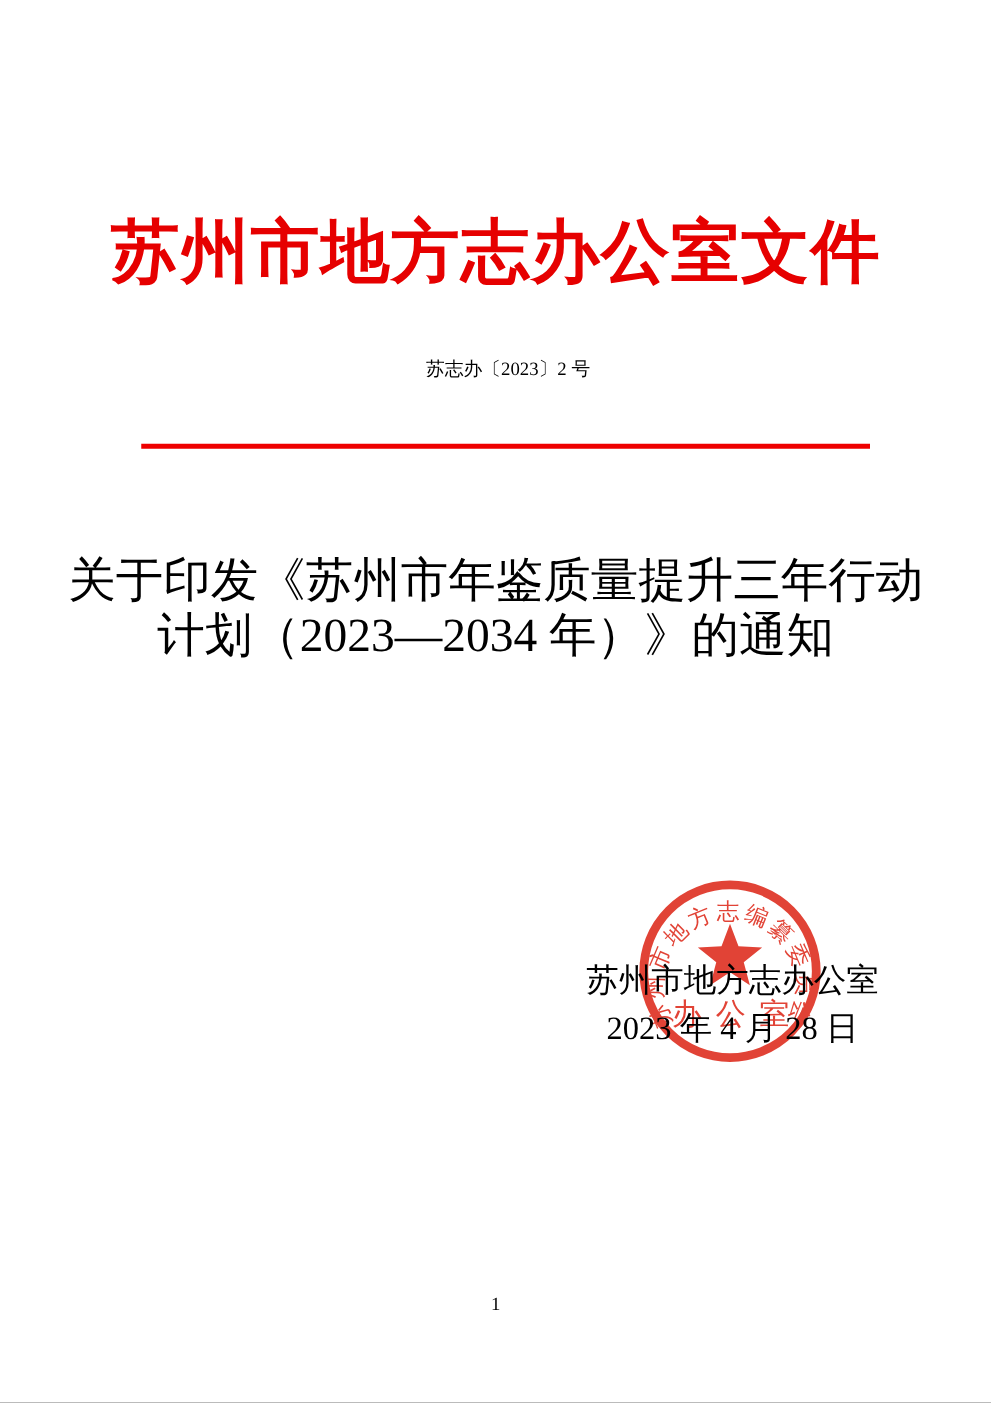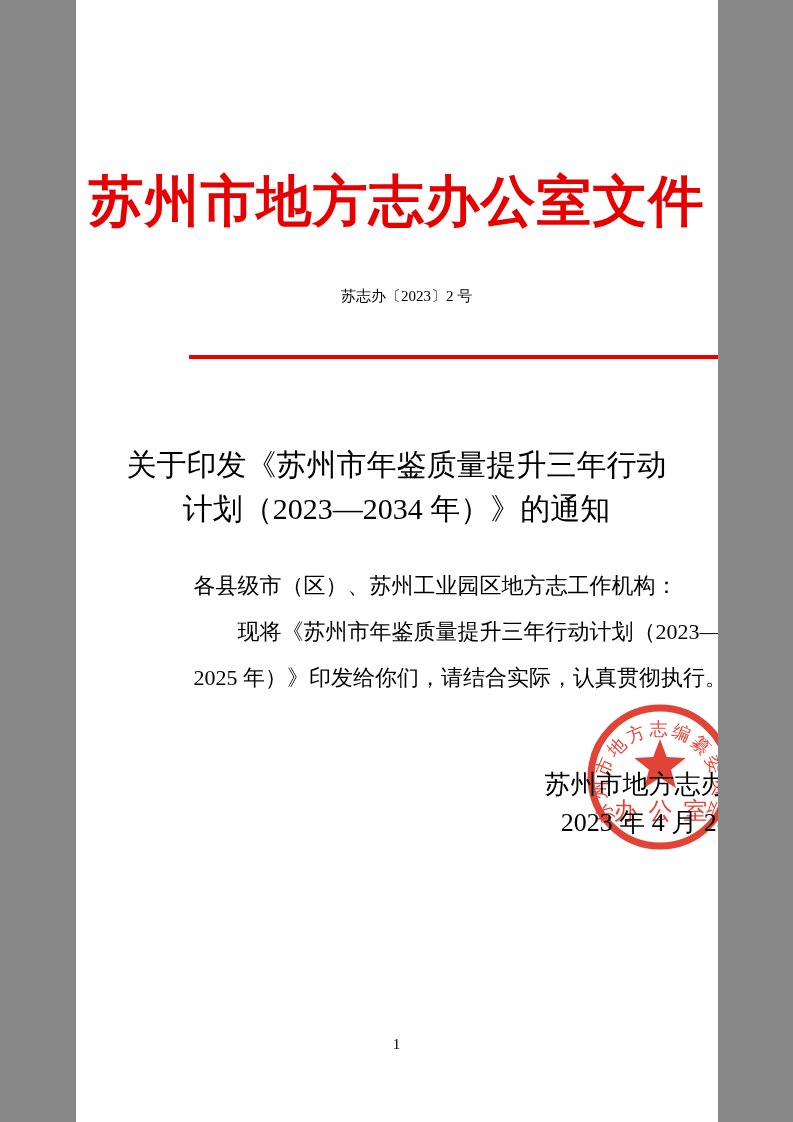--- a/index.html
+++ b/index.html
@@ -3,21 +3,21 @@
 <meta charset="utf-8">
 <style>
   html, body {
     margin: 0;
     padding: 0;
     background: #888;
     font-family: "Liberation Serif", "DejaVu Serif", serif;
   }
   .page {
     position: relative;
-    width: 642px;
+    width: 793px;
     height: 1122px;
     margin: 0 auto;
     background: #ffffff;
     overflow: hidden;
   }
   .org-title {
     position: absolute;
     top: 160px;
     left: 0;
     width: 100%;
@@ -46,21 +46,21 @@
     width: 583px;
     height: 4px;
     background: #ee0000;
   }
   .notice-title {
     position: absolute;
     top: 443px;
     left: 0;
     width: 100%;
     text-align: center;
-    font-size: 30px;
+    font-size: 38px;
     line-height: 44px;
     color: #000000;
   }
   .body-text {
     position: absolute;
     top: 563px;
     left: 118px;
     width: 562px;
     font-size: 22px;
     line-height: 46px;
@@ -107,25 +107,20 @@
 
   <div class="doc-number">苏志办〔2023〕2 号</div>
 
   <div class="red-divider"></div>
 
   <div class="notice-title">
     <div>关于印发《苏州市年鉴质量提升三年行动</div>
     <div>计划（2023—2034 年）》的通知</div>
   </div>
 
-  <div class="body-text">
-    <div>各县级市（区）、苏州工业园区地方志工作机构：</div>
-    <div class="indent">现将《苏州市年鉴质量提升三年行动计划（2023—</div>
-    <div>2025 年）》印发给你们，请结合实际，认真贯彻执行。</div>
-  </div>
 
   <div class="signature">
     <div>苏州市地方志办公室</div>
     <div>2023 年 4 月 28 日</div>
   </div>
 
   <svg class="seal" viewBox="0 0 152 152" xmlns="http://www.w3.org/2000/svg">
     <circle cx="76" cy="76" r="69" fill="none" stroke="#e0392b" stroke-width="7"></circle>
     <polygon fill="#e0392b" points="76,38 82.8,55.9 101.7,56.9 87,68.8 91.9,87.1 76,76.8 60.1,87.1 65,68.8 50.3,56.9 69.2,55.9"></polygon>
     <defs>

